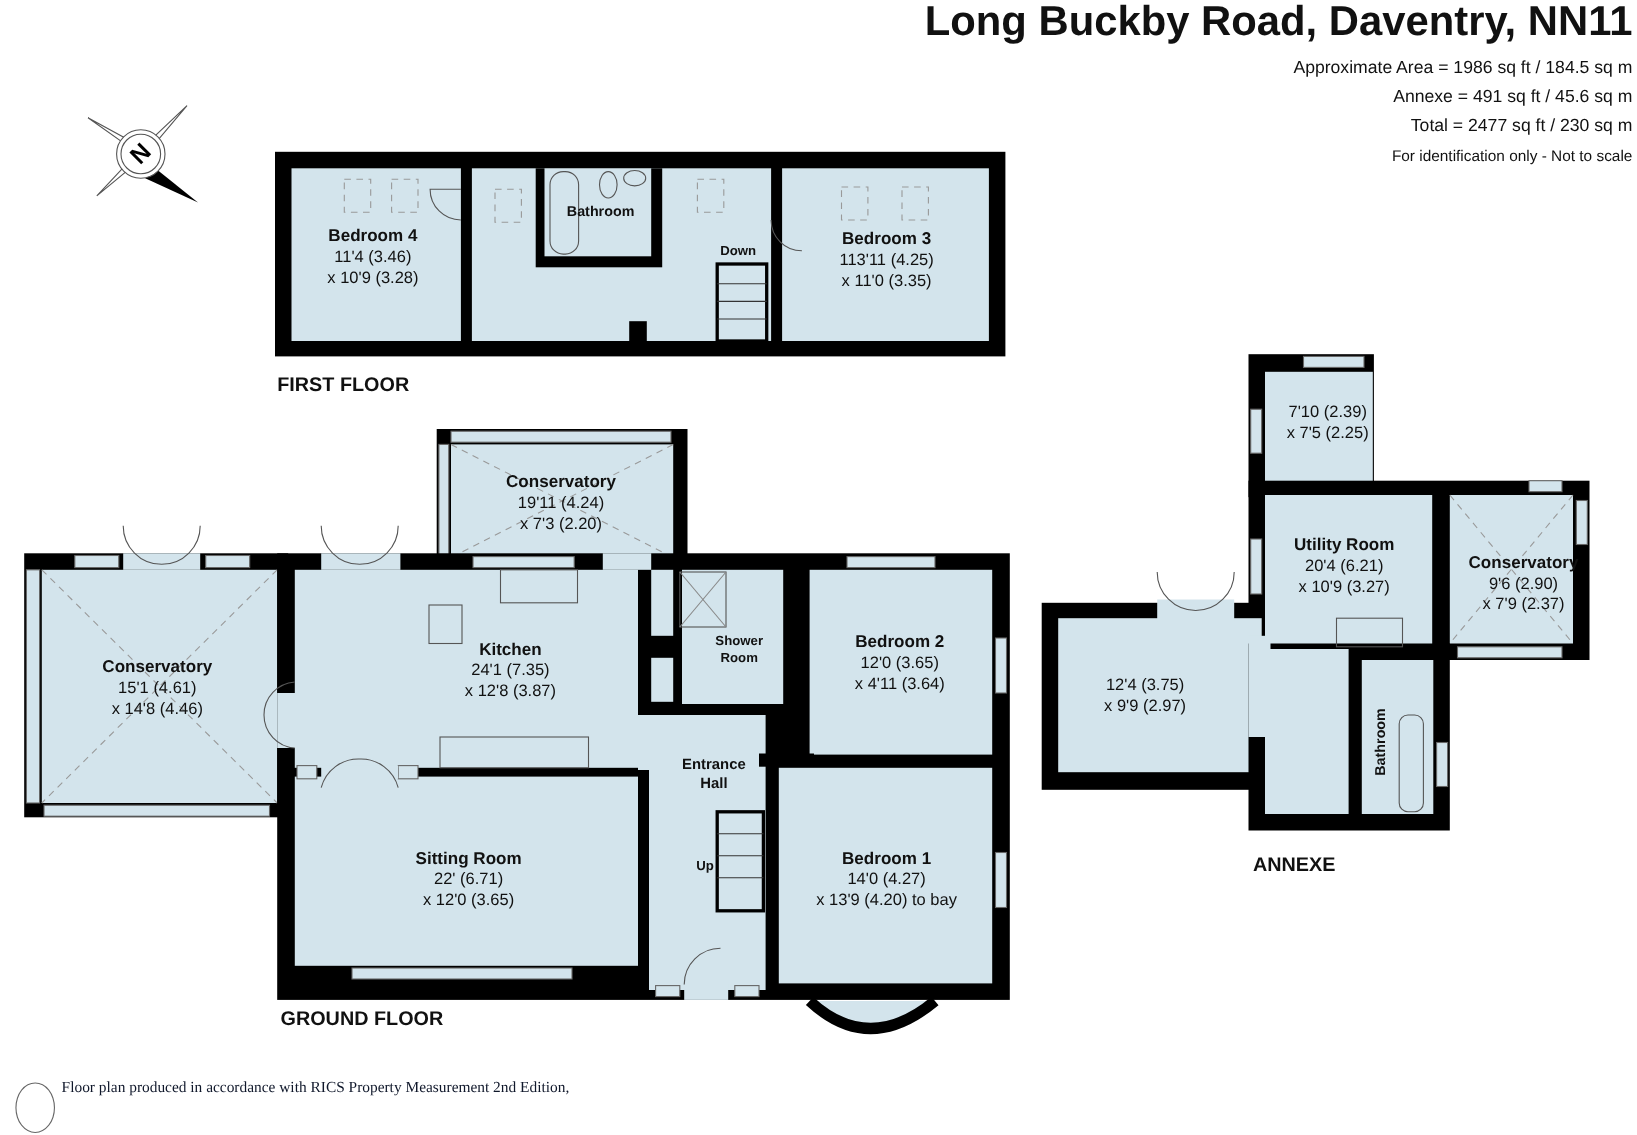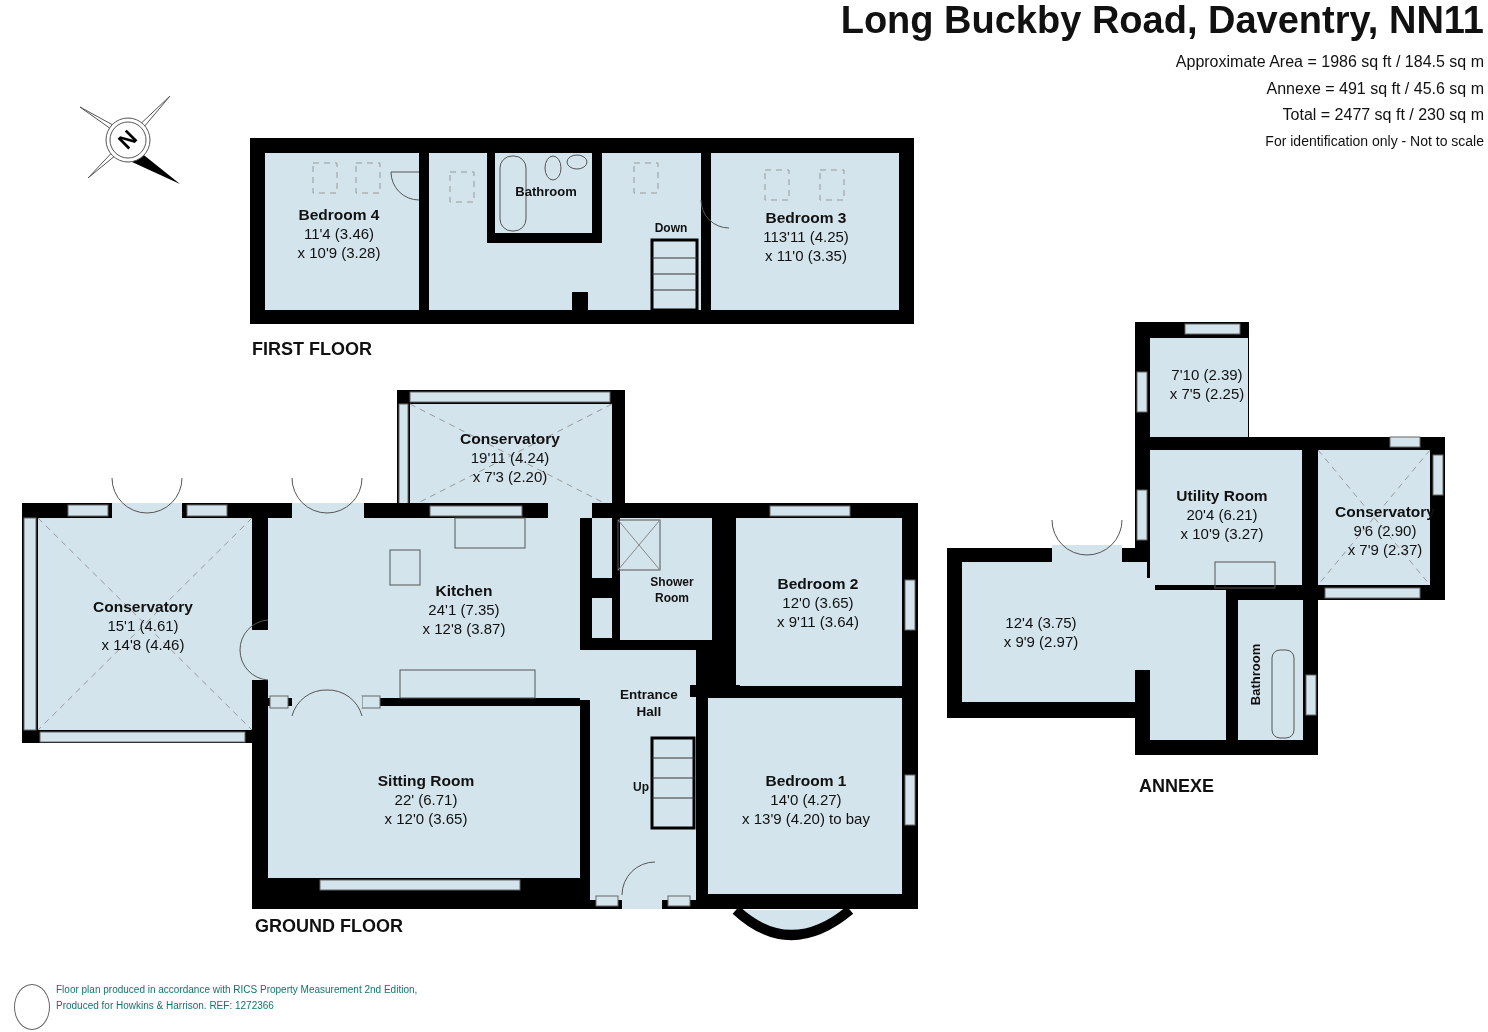--- a/index.html
+++ b/index.html
@@ -4,21 +4,21 @@
 <style>
   html,body{margin:0;padding:0;background:#fff;}
   body{width:1488px;height:1032px;position:relative;overflow:hidden;font-family:"Liberation Sans",sans-serif;color:#111;}
   .title{position:absolute;right:4px;top:0;font-size:38px;font-weight:bold;letter-spacing:0;line-height:40px;}
   .area{position:absolute;right:4px;font-size:16px;line-height:24px;text-align:center;}
   .note{position:absolute;right:4px;top:133px;font-size:14px;}
   svg{position:absolute;left:0;top:0;}
   .lbl{position:absolute;text-align:center;font-size:15px;line-height:19px;transform:translateX(-50%);white-space:nowrap;}
   .lbl b{display:block;font-size:15.5px;}
   .floor{position:absolute;font-weight:bold;font-size:18px;}
-  .footer{position:absolute;left:56px;top:982px;font-size:10px;line-height:16px;color:#0f766e;}
+  .footer{position:absolute;left:56px;top:982px;font-size:14px;line-height:16px;color:#0f172a;font-family:Liberation Serif, serif;}
   .info-icon{position:absolute;left:14px;top:984px;width:34px;height:44px;border:1.5px solid #666;border-radius:50%;}
 </style>
 </head>
 <body>
 
 <div class="title">Long Buckby Road, Daventry, NN11</div>
 <div class="area" style="top:50px">Approximate Area = 1986 sq ft / 184.5 sq m</div>
 <div class="area" style="top:77px">Annexe = 491 sq ft / 45.6 sq m</div>
 <div class="area" style="top:103px">Total = 2477 sq ft / 230 sq m</div>
 <div class="note">For identification only - Not to scale</div>
@@ -178,21 +178,21 @@
 </div>
 <div class="lbl" style="left:464px;top:581px">
   <b>Kitchen</b>
   <span>24'1 (7.35)</span><br><span>x 12'8 (3.87)</span>
 </div>
 <div class="lbl" style="left:672px;top:574px;font-weight:bold;font-size:12px;line-height:16px">
   <span>Shower</span><br><span>Room</span>
 </div>
 <div class="lbl" style="left:818px;top:574px">
   <b>Bedroom 2</b>
-  <span>12'0 (3.65)</span><br><span>x 9'11 (3.64)</span>
+  <span>12'0 (3.65)</span><br><span>x 4'11 (3.64)</span>
 </div>
 <div class="lbl" style="left:649px;top:686px;font-weight:bold;font-size:13.5px;line-height:17px">
   <span>Entrance</span><br><span>Hall</span>
 </div>
 <div class="lbl" style="left:641px;top:778px;font-weight:bold;font-size:12px">Up</div>
 <div class="lbl" style="left:426px;top:771px">
   <b>Sitting Room</b>
   <span>22' (6.71)</span><br><span>x 12'0 (3.65)</span>
 </div>
 <div class="lbl" style="left:806px;top:771px">
@@ -214,14 +214,13 @@
 </div>
 <div class="lbl" style="left:1041px;top:613px">
   <span>12'4 (3.75)</span><br><span>x 9'9 (2.97)</span>
 </div>
 <div class="lbl" style="left:1255px;top:665px;font-weight:bold;font-size:13px;transform:translateX(-50%) rotate(-90deg)">Bathroom</div>
 <div class="floor" style="left:1139px;top:776px">ANNEXE</div>
 
 <div class="info-icon"></div>
 <div class="footer">
   <div>Floor plan produced in accordance with RICS Property Measurement 2nd Edition,</div>
-  <div>Produced for Howkins &amp; Harrison.   REF: 1272366</div>
 </div>
 
 </body></html>

